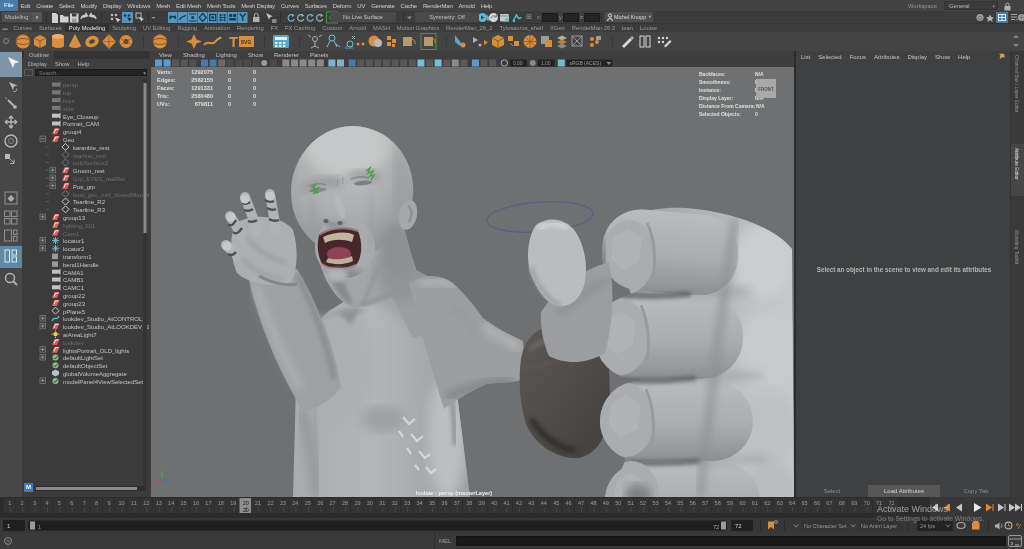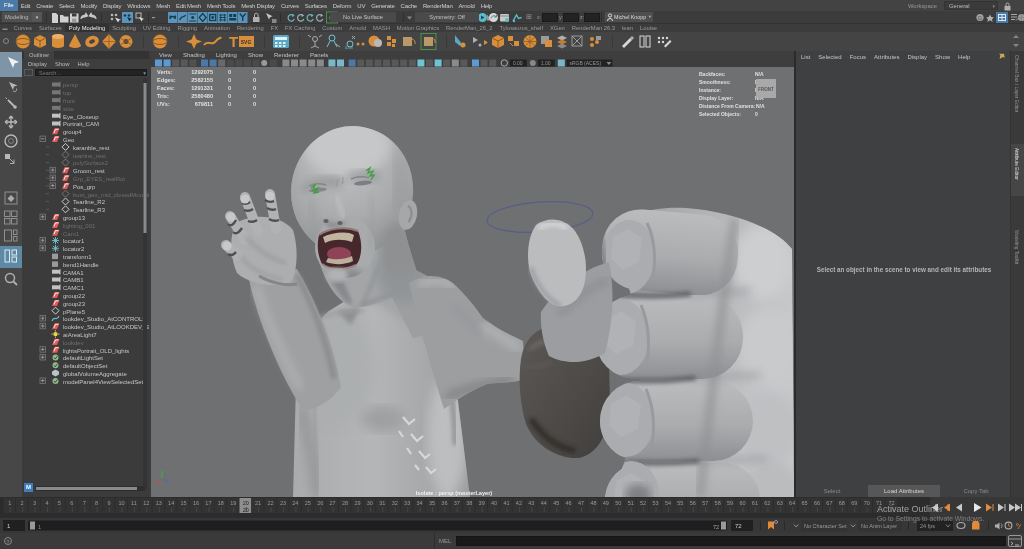--- a/index.html
+++ b/index.html
@@ -1149,16 +1149,16 @@
   <div class="abs" style="left:434px;top:0;width:1px;height:16px;background:#2d2d2d;"></div>
   <div class="abs" style="left:439px;top:5px;font-size:6px;color:#999;">MEL</div>
   <div class="abs" style="left:456px;top:3px;width:550px;height:10px;background:#191919;border:1px solid #141414;"></div>
   <svg class="abs" style="left:1008px;top:2px;" width="14" height="12" id="scripticon">
         <rect x="0.5" y="0.5" width="13" height="11" rx="1.5" fill="none" stroke="#999"></rect>
         <path d="M0.5,4 h13" stroke="#999"></path>
         <path d="M3,7 l2,1.5 l-2,1.5 M7,10 h4" stroke="#bbb" fill="none" stroke-width="0.9"></path>
       </svg>
 </div>
 
-<div class="abs" style="left:877px;top:504px;font-size:9px;color:rgba(225,225,225,0.62);z-index:60;">Activate Outliner</div>
+<div class="abs" style="left:877px;top:504px;font-size:9px;color:rgba(225,225,225,0.62);z-index:60;">Activate Windows</div>
 <div class="abs" style="left:877px;top:515px;font-size:6.8px;color:rgba(215,215,215,0.45);z-index:60;">Go to Settings to activate Windows.</div>
 
 </div>
 
 </body></html>

